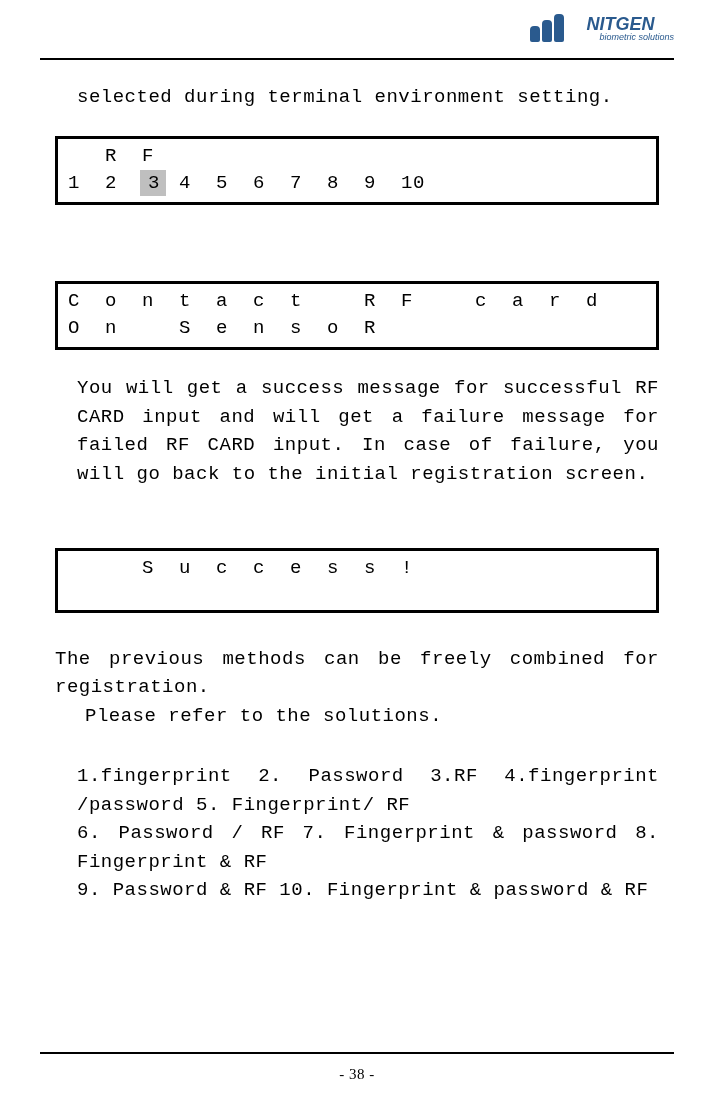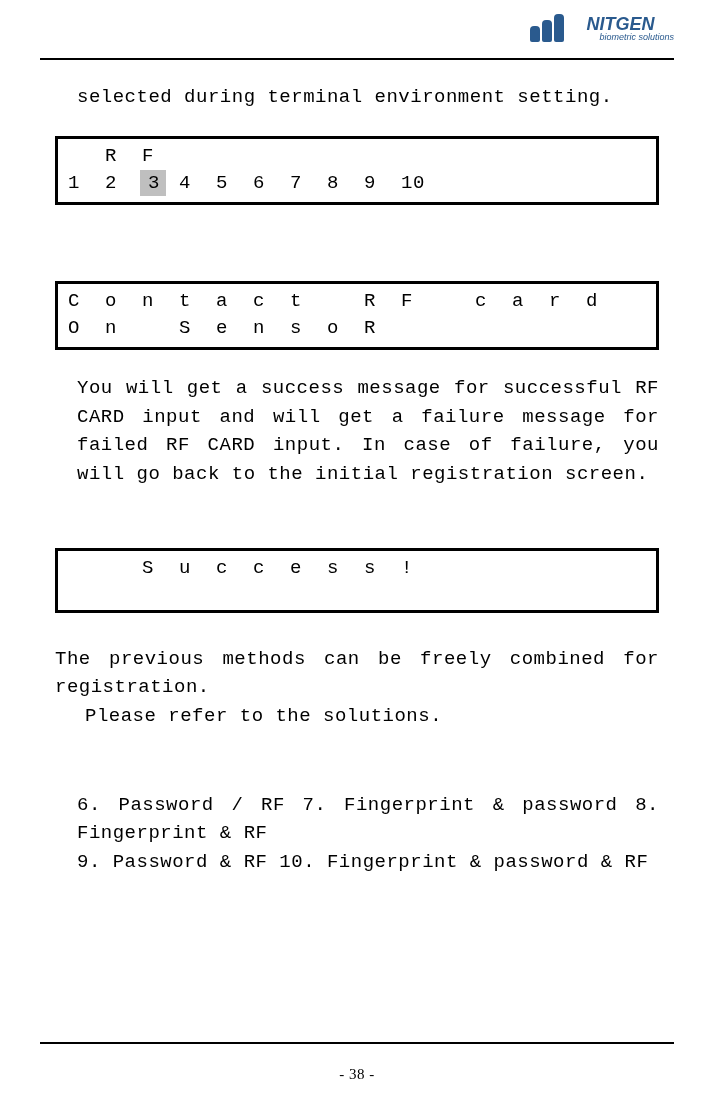--- a/index.html
+++ b/index.html
@@ -123,21 +123,21 @@
     }
     .footer {
       position: absolute;
       bottom: 30px;
       left: 40px;
       right: 40px;
       border-top: 2px solid #000;
       text-align: center;
       font-family: Georgia, serif;
       font-size: 15px;
-      padding-top: 22px;
+      padding-top: 12px;
     }
   </style>
 </head>
 <body>
 
 <div class="header">
   <div class="logo">
     <div class="logo-bars">
       <div class="logo-bar" style="height:16px"></div>
       <div class="logo-bar" style="height:22px"></div>
@@ -239,21 +239,21 @@
       </div>
   </div>
 
 
   <div class="para2">
     <span>The previous methods can be freely combined for registration.</span><br>
     <span class="para2-line2">Please refer to the solutions.</span>
   </div>
 
   <div class="para3">
-    <br>
+    <span>1.fingerprint 2. Password 3.RF  4.fingerprint /password 5. Fingerprint/ RF</span><br>
     <span>6. Password / RF 7. Fingerprint &amp; password 8. Fingerprint &amp; RF</span><br>
     <span>9. Password &amp; RF 10. Fingerprint &amp; password &amp; RF</span>
   </div>
 </div>
 
 <div class="footer">
   <span>- 38 -</span>
 </div>
 
 </body></html>

